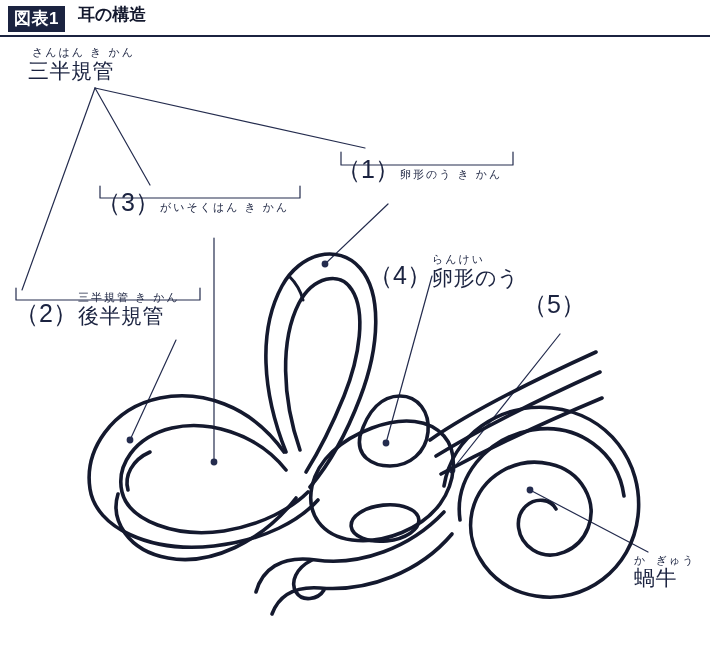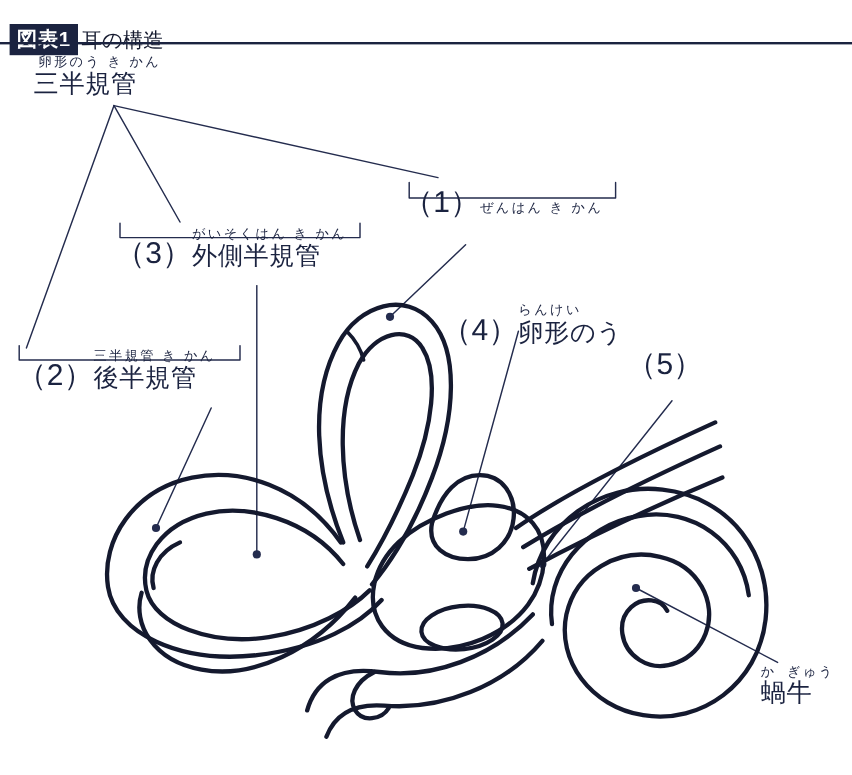--- a/index.html
+++ b/index.html
@@ -15,37 +15,37 @@
     position: relative;
     width: 710px;
     height: 646px;
     background: #ffffff;
     overflow: hidden;
   }
   
   #header {
     position: absolute;
     left: 8px;
-    top: 20px;
+    top: 6px;
     display: flex;
-    align-items: center;
-    gap: 3px;
+    align-items: flex-start;
+    gap: 13px;
   }
   #fig-badge {
     background: #1b2340;
     color: #ffffff;
     font-size: 17px;
     font-weight: bold;
     line-height: 1;
     padding: 4px 6px 5px 6px;
     letter-spacing: 0.5px;
   }
   #fig-title {
     font-size: 17px;
-    font-weight: normal;
+    font-weight: bold;
     color: #14192e;
     line-height: 1;
   }
   #header-rule {
     position: absolute;
     left: 0;
     top: 35px;
     width: 710px;
     height: 2px;
     background: #1b2340;
@@ -199,39 +199,38 @@
                C454,478 486,438 532,430
                C578,422 618,452 624,496"></path>
 
       <path d="M444,512 C410,548 360,566 316,560 C280,555 262,570 256,592"></path>
       <path d="M452,534 C420,572 368,592 320,588 C292,586 278,598 272,614"></path>
       <path d="M312,560 C296,568 290,582 296,592 C302,602 318,600 324,590"></path>
     </g>
   </svg>
 
   <div class="label" style="left:28px; top:47px;">
-    <span class="ruby ruby-indent">卵形のう き かん</span>
+    <span class="ruby ruby-indent">さんはん き かん</span>
     <span class="main">三半規管</span>
   </div>
 
   <div class="label" style="left:336px; top:157px;">
     <div class="rubyrow">
       <span class="num">（1）</span>
       <span class="stack">
-        <span class="ruby">ぜんはん き かん</span>
+        <span class="ruby">卵形のう き かん</span>
       </span>
     </div>
   </div>
 
   <div class="label" style="left:96px; top:190px;">
     <div class="rubyrow">
       <span class="num">（3）</span>
       <span class="stack">
         <span class="ruby">がいそくはん き かん</span>
-        <span class="main">外側半規管</span>
       </span>
     </div>
   </div>
 
   <div class="label" style="left:14px; top:292px;">
     <div class="rubyrow">
       <span class="num">（2）</span>
       <span class="stack">
         <span class="ruby">三半規管 き かん</span>
         <span class="main">後半規管</span>

